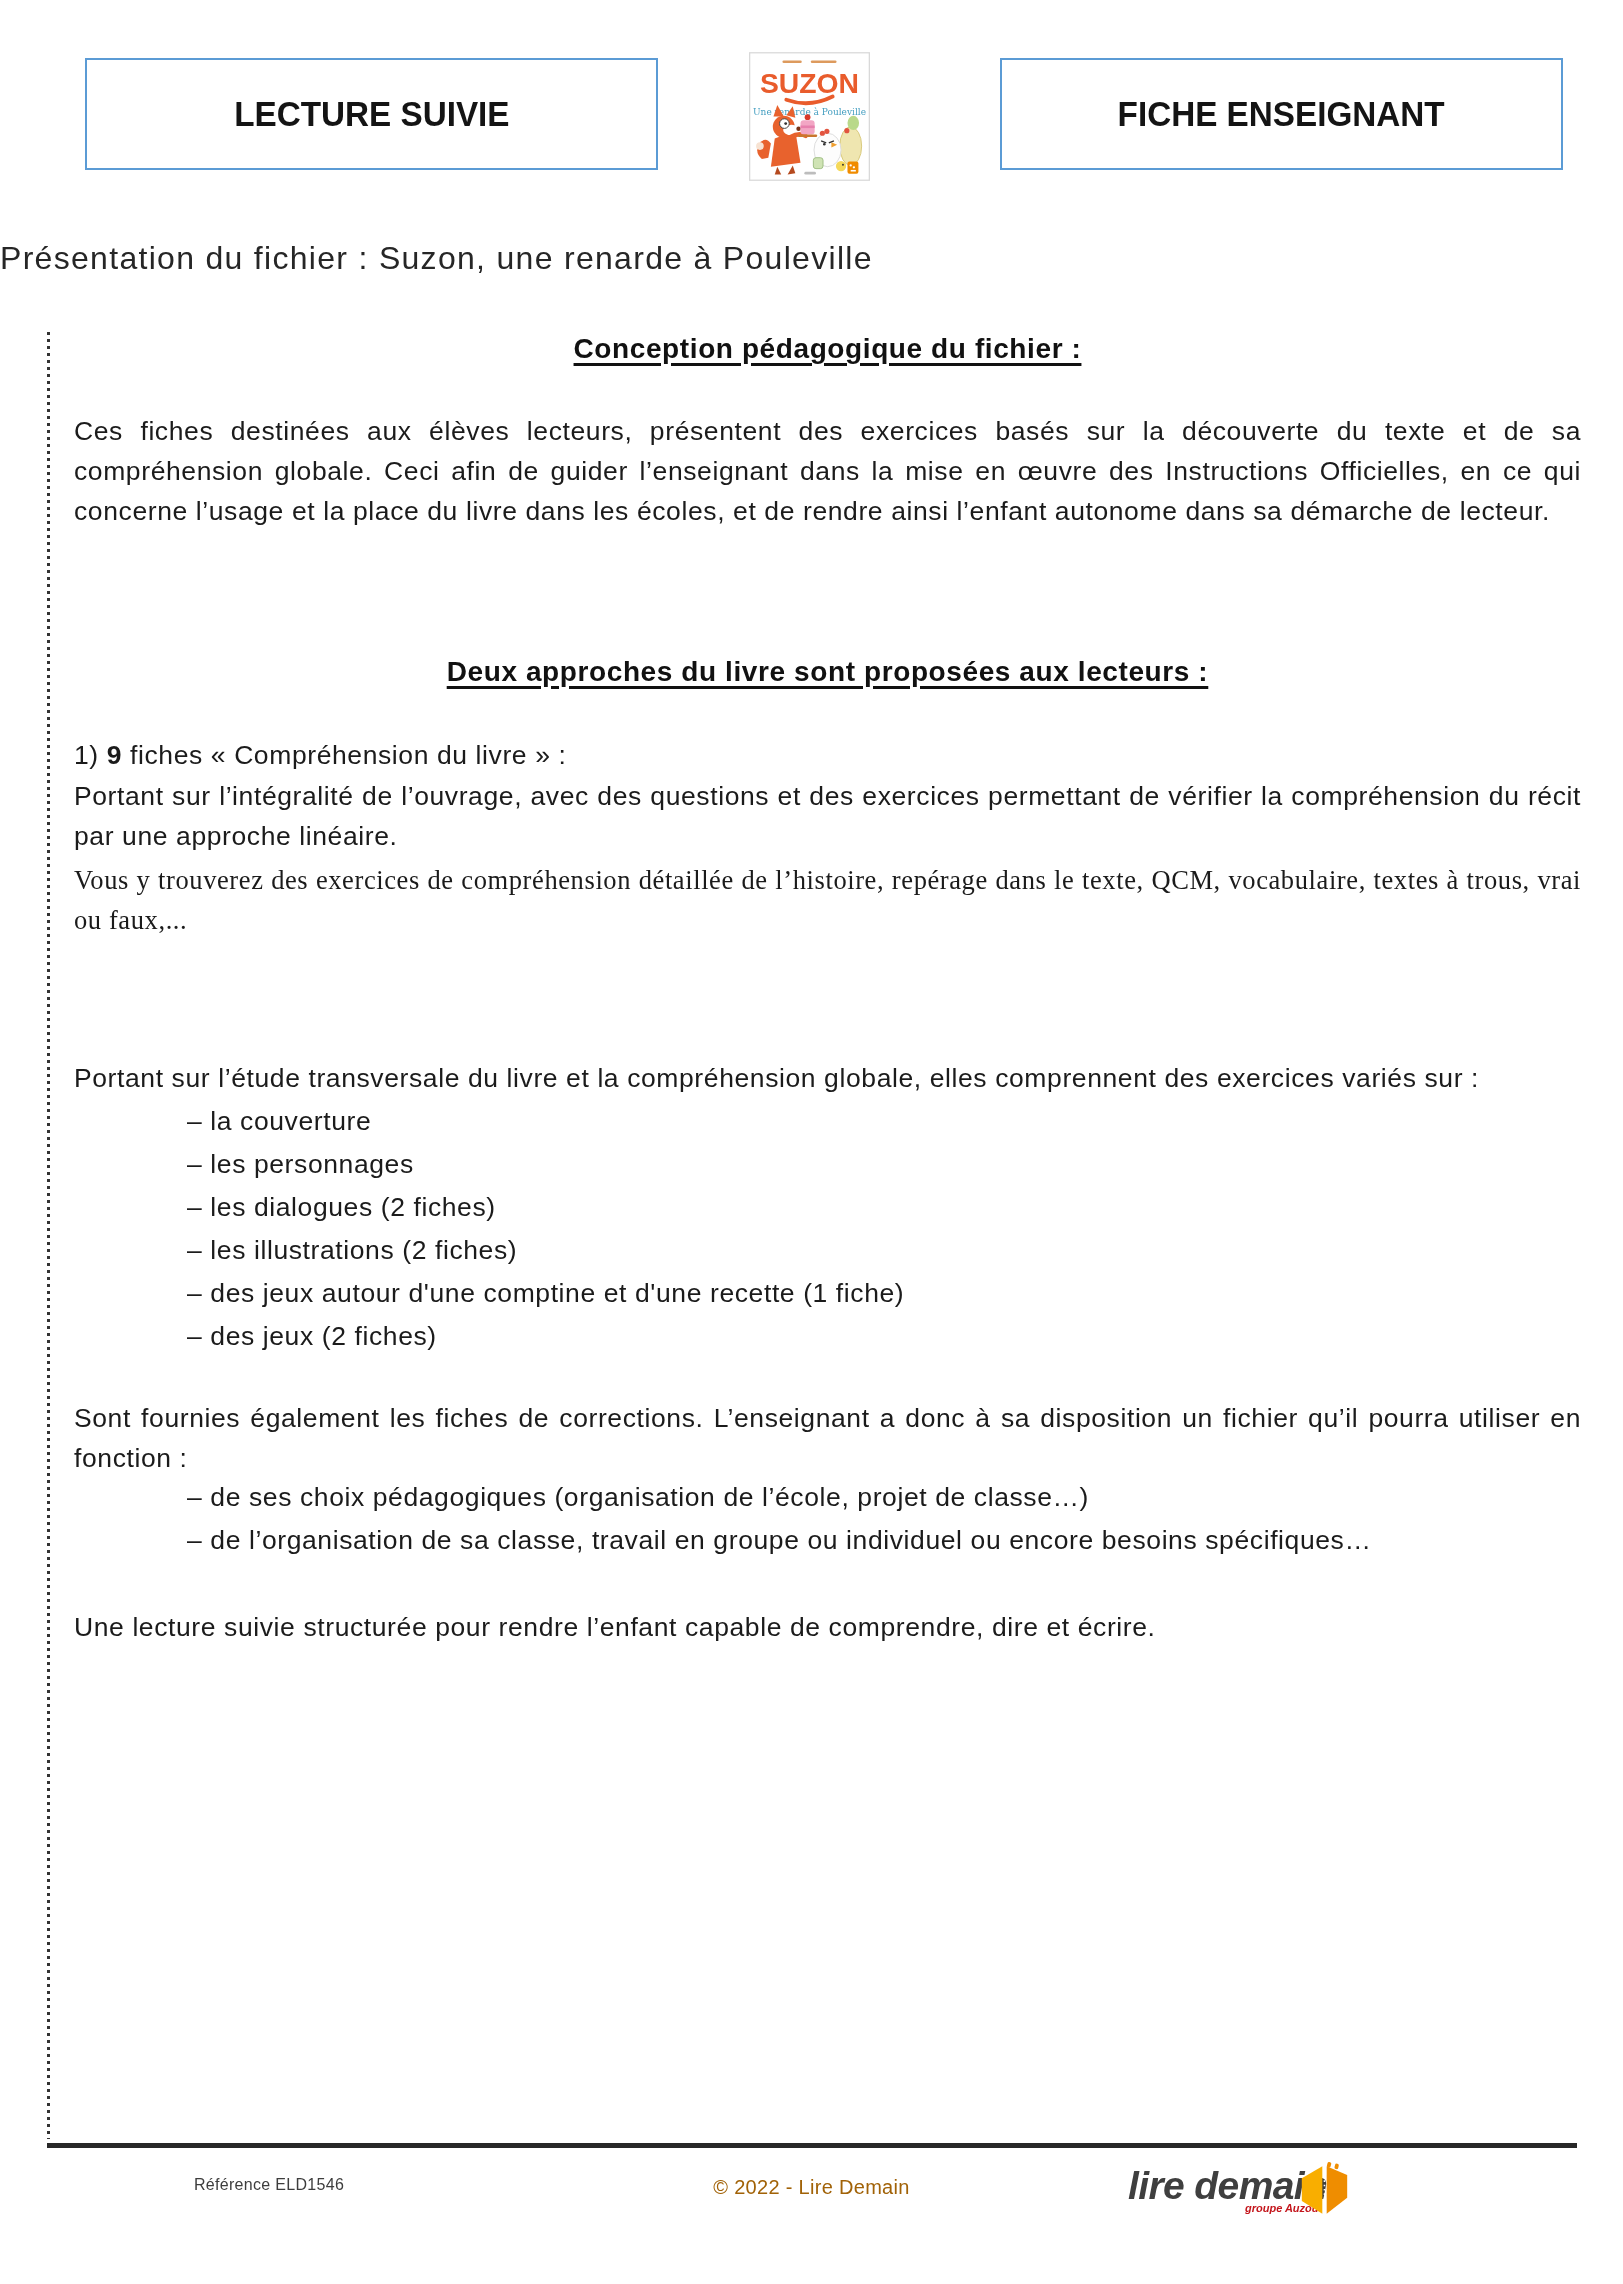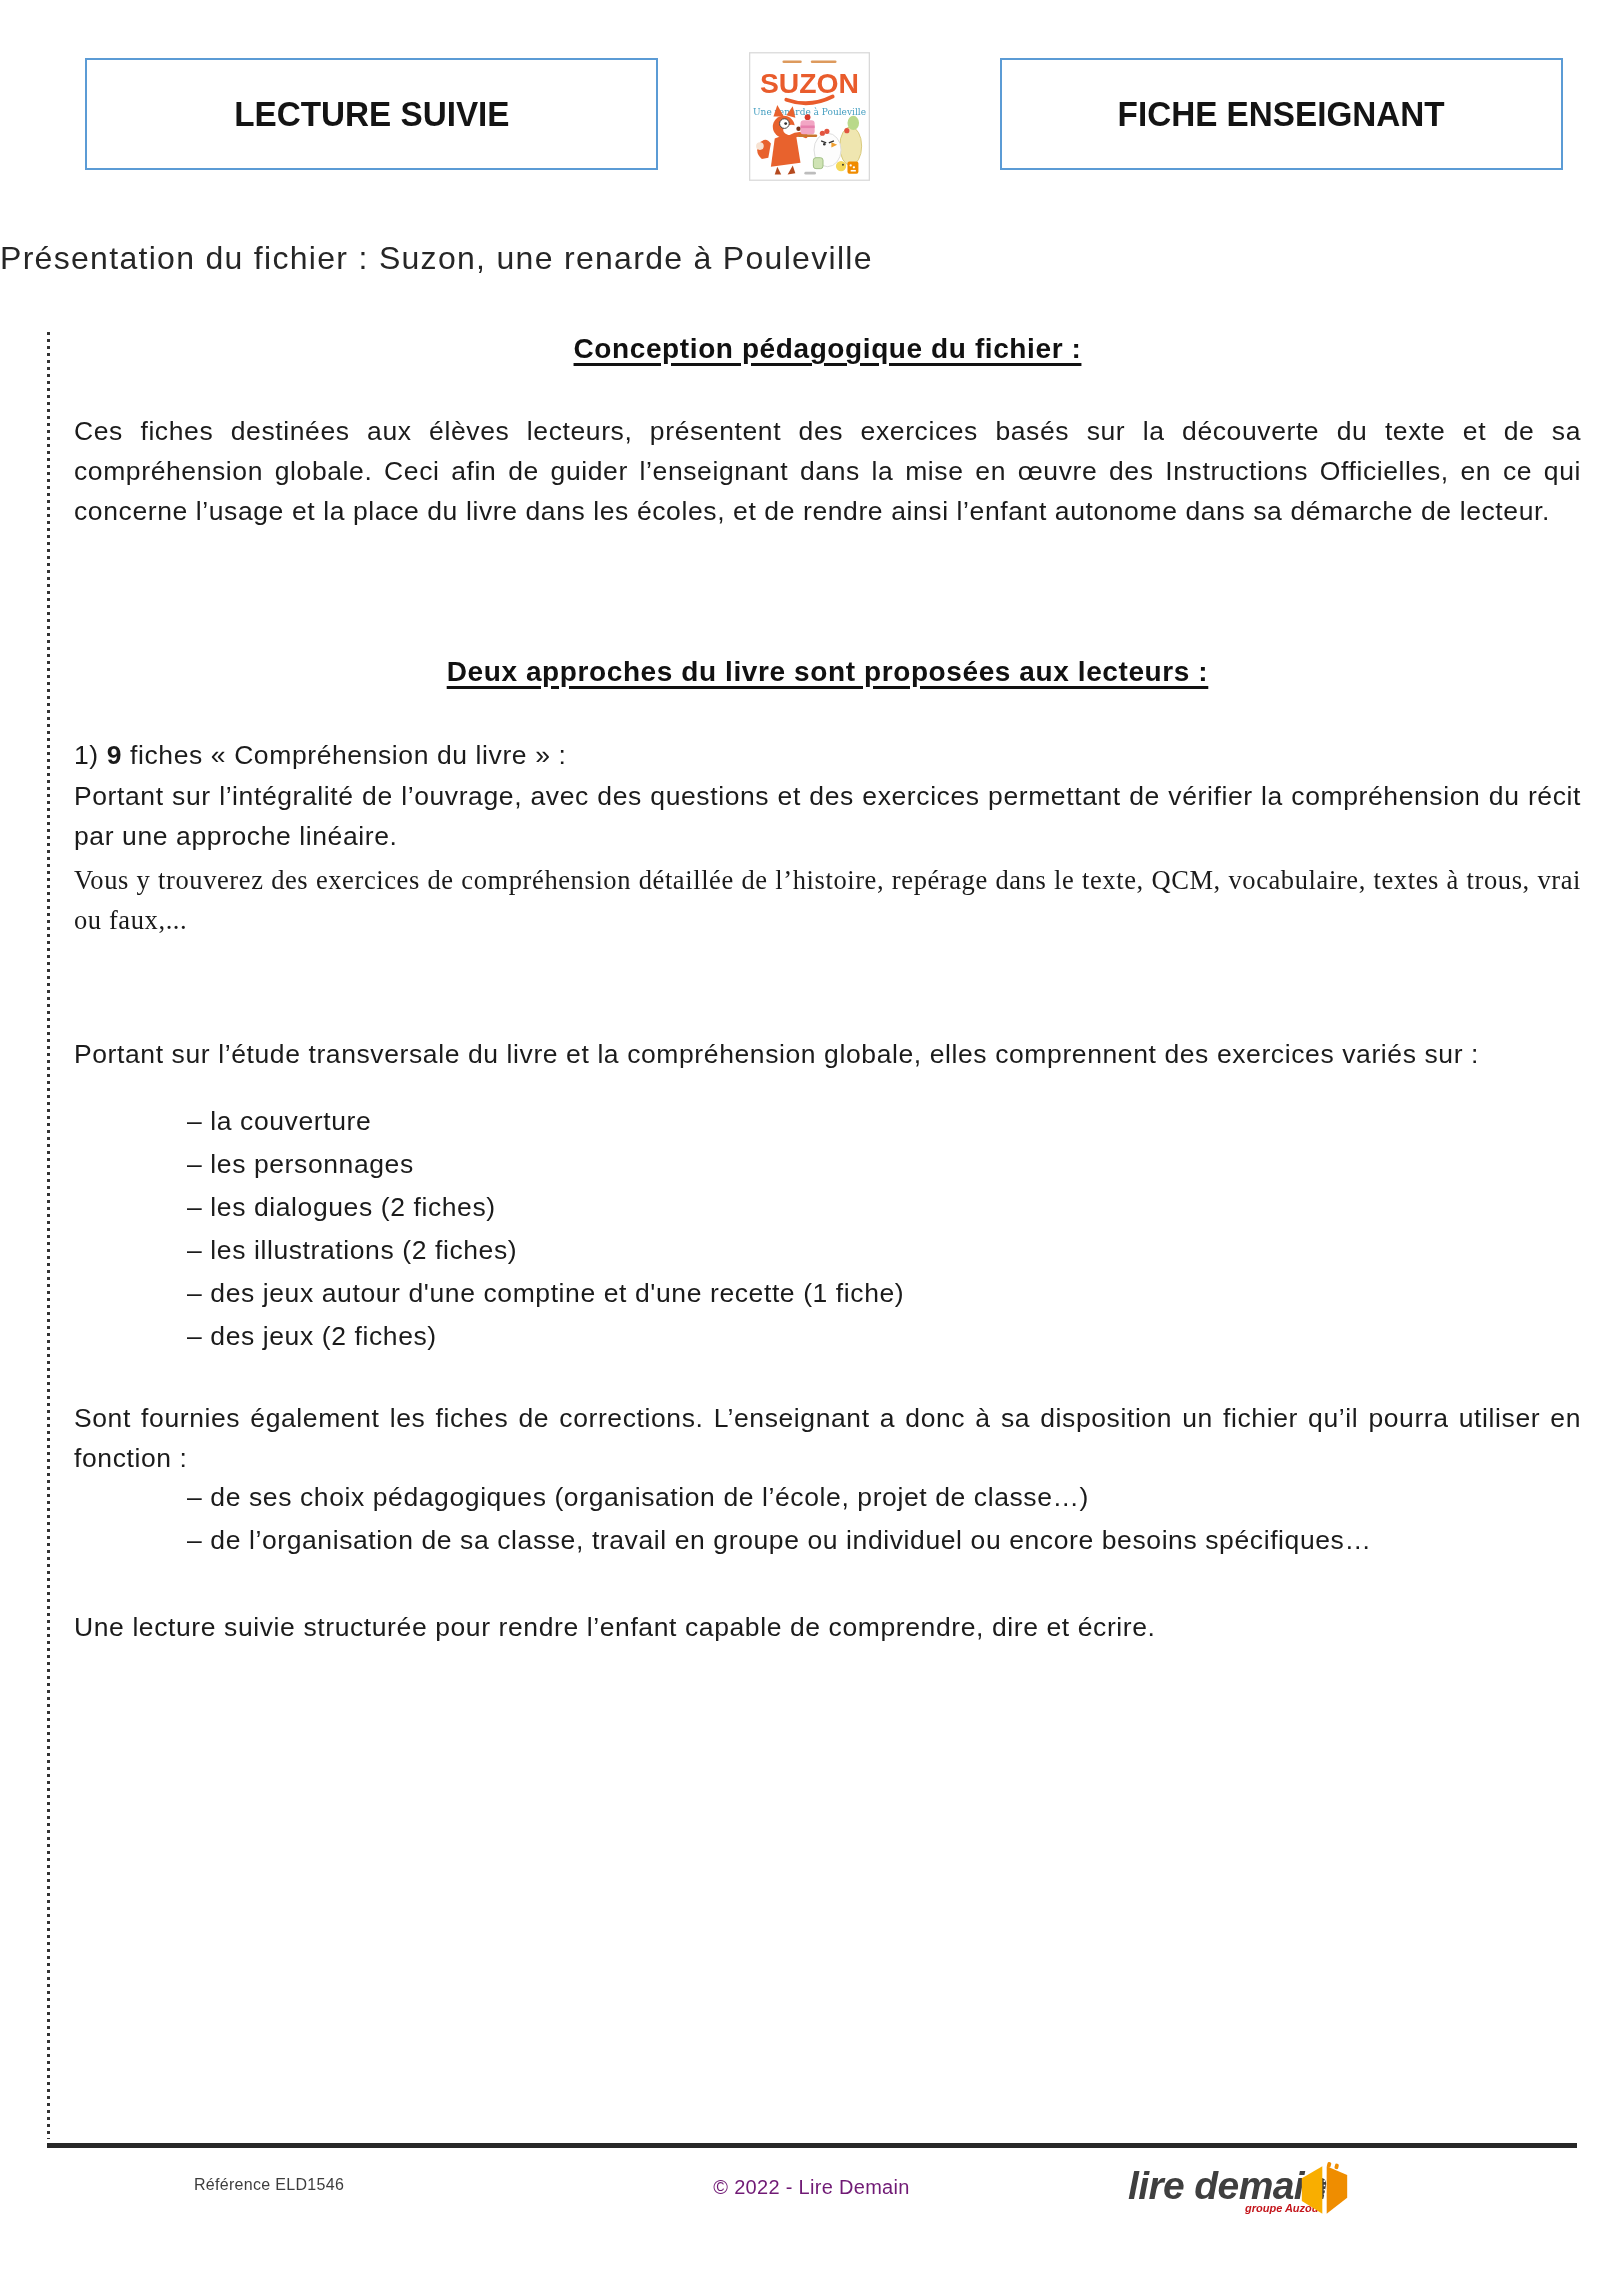--- a/index.html
+++ b/index.html
@@ -31,21 +31,21 @@
   .sec-head{text-align:center;font-weight:bold;font-size:28px;color:#111;}
   .sec-head .ul{text-decoration:underline;text-decoration-thickness:2.6px;text-underline-offset:5.2px;}
   .intro b{font-weight:bold;}
   .plainlist{margin:0;padding:0;list-style:none;}
   .plainlist li{height:43px;line-height:43px;padding-left:113px;white-space:nowrap;}
 
   
   .footer-line{position:absolute;left:47px;top:2143px;width:1530px;height:5.2px;background:#282828;}
   .footer-ref{position:absolute;left:194px;top:2176px;font-size:16px;color:#3d3d3d;letter-spacing:0.3px;}
   .footer-copy{position:absolute;left:0;top:2176px;width:100%;text-align:center;
-               font-size:20px;color:#701a75;letter-spacing:0.3px;}
+               font-size:20px;color:#a16207;letter-spacing:0.3px;}
   .logo{position:absolute;left:1128px;top:2161px;width:258px;height:58px;}
   .logo-text{position:absolute;left:0;top:2.6px;font-size:39px;font-weight:bold;font-style:italic;
              color:#3f3f3f;letter-spacing:-0.6px;white-space:nowrap;}
   .logo-sub{position:absolute;left:117px;top:41px;font-size:11px;font-weight:bold;font-style:italic;
             color:#c4161c;white-space:nowrap;}
   .logo-book{position:absolute;left:169px;top:1.3px;width:55px;height:54px;}
 </style>
 </head>
 <body>
 
@@ -129,21 +129,21 @@
   <p class="block just" style="top:411px;margin:0;">Ces fiches destinées aux élèves lecteurs, présentent des exercices basés sur la découverte du texte et de sa compréhension globale. Ceci afin de guider l’enseignant dans la mise en œuvre des Instructions Officielles, en ce qui concerne l’usage et la place du livre dans les écoles, et de rendre ainsi l’enfant autonome dans sa démarche de lecteur.</p>
 
   <div class="block sec-head" style="top:652px;">
     <span class="ul">Deux approches du livre sont proposées aux lecteurs :</span>
   </div>
 
   <p class="block intro" style="top:735px;margin:0;"><span>1) </span><b>9</b><span> fiches « Compréhension du livre » :</span></p>
   <p class="block just" style="top:776px;margin:0;">Portant sur l’intégralité de l’ouvrage, avec des questions et des exercices permettant de vérifier la compréhension du récit par une approche linéaire.</p>
   <p class="block just" style="top:860px;margin:0;font-family:Liberation Serif, serif;">Vous y trouverez des exercices de compréhension détaillée de l’histoire, repérage dans le texte, QCM, vocabulaire, textes à trous, vrai ou faux,...</p>
 
-  <p class="block just" style="top:1034px;margin:0;">Portant sur l’étude transversale du livre et la compréhension globale, elles comprennent des exercices variés sur :</p>
+  <p class="block just" style="top:1058px;margin:0;">Portant sur l’étude transversale du livre et la compréhension globale, elles comprennent des exercices variés sur :</p>
 
   <ul class="block plainlist" style="top:1100px;">
     <li>– la couverture</li>
     <li>– les personnages</li>
     <li>– les dialogues (2 fiches)</li>
     <li>– les illustrations (2 fiches)</li>
     <li>– des jeux autour d'une comptine et d'une recette (1 fiche)</li>
     <li>– des jeux (2 fiches)</li>
   </ul>
 

